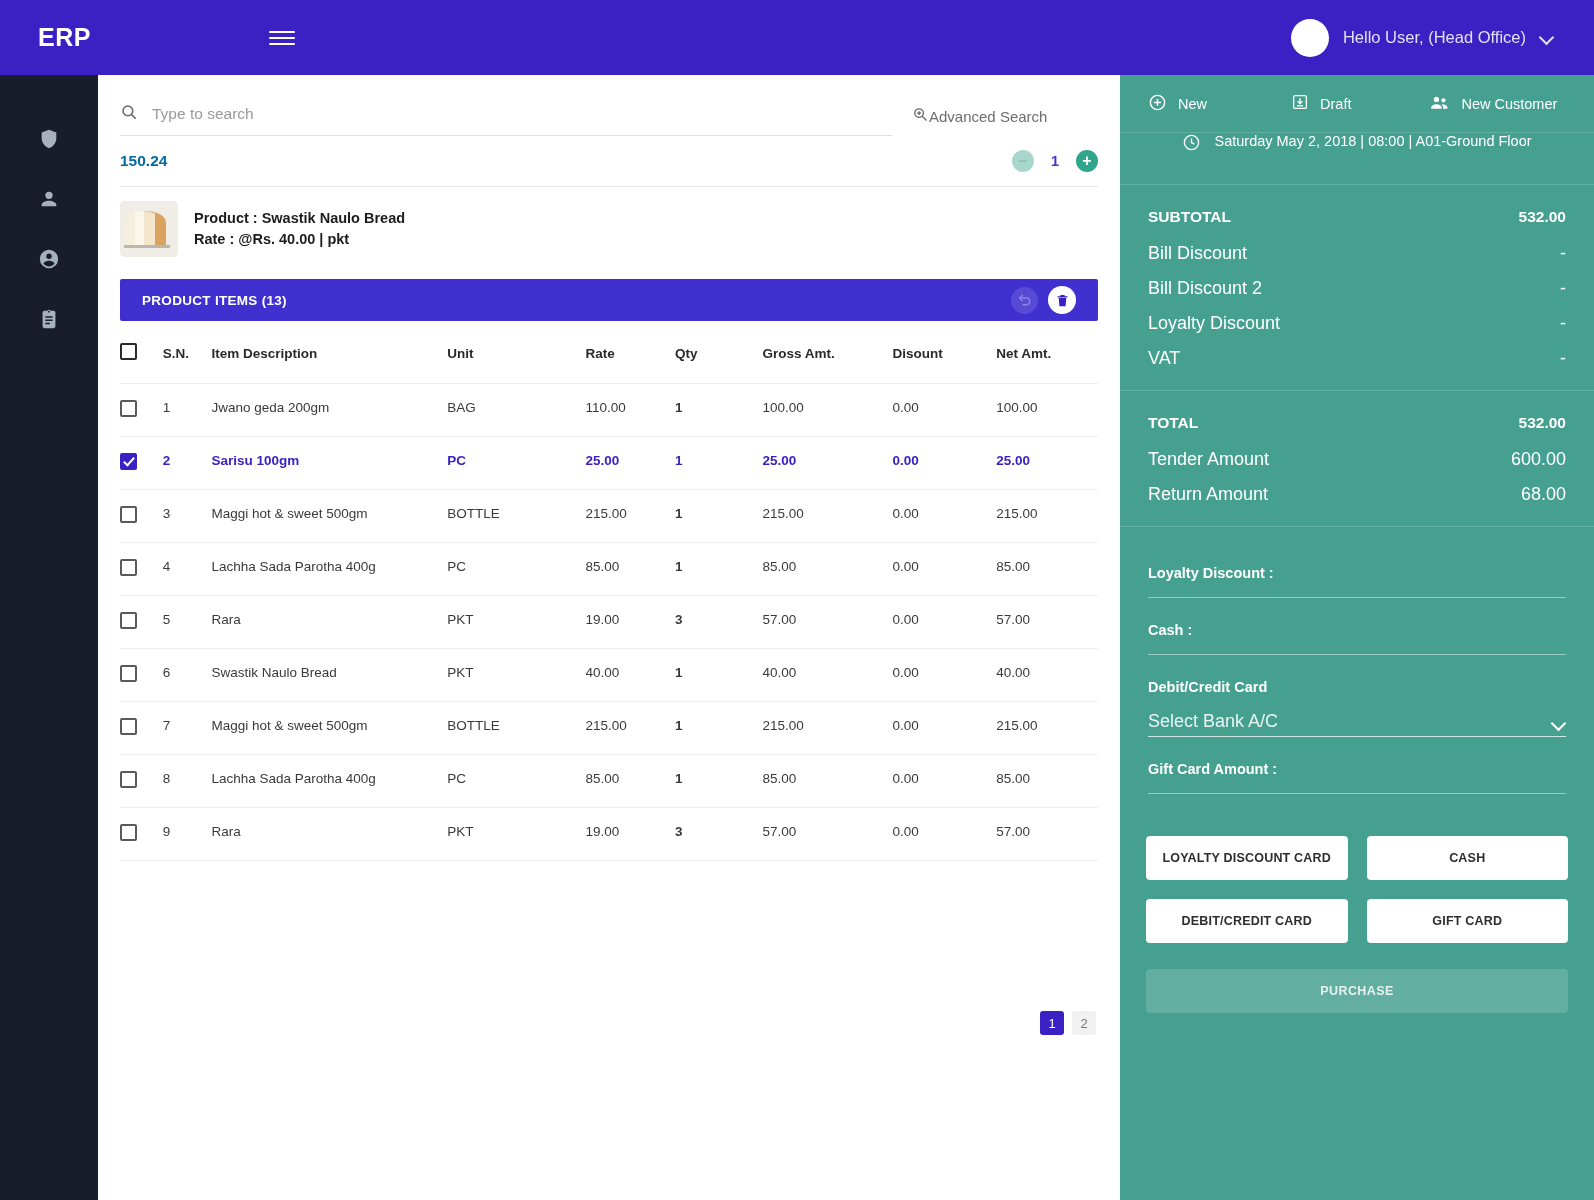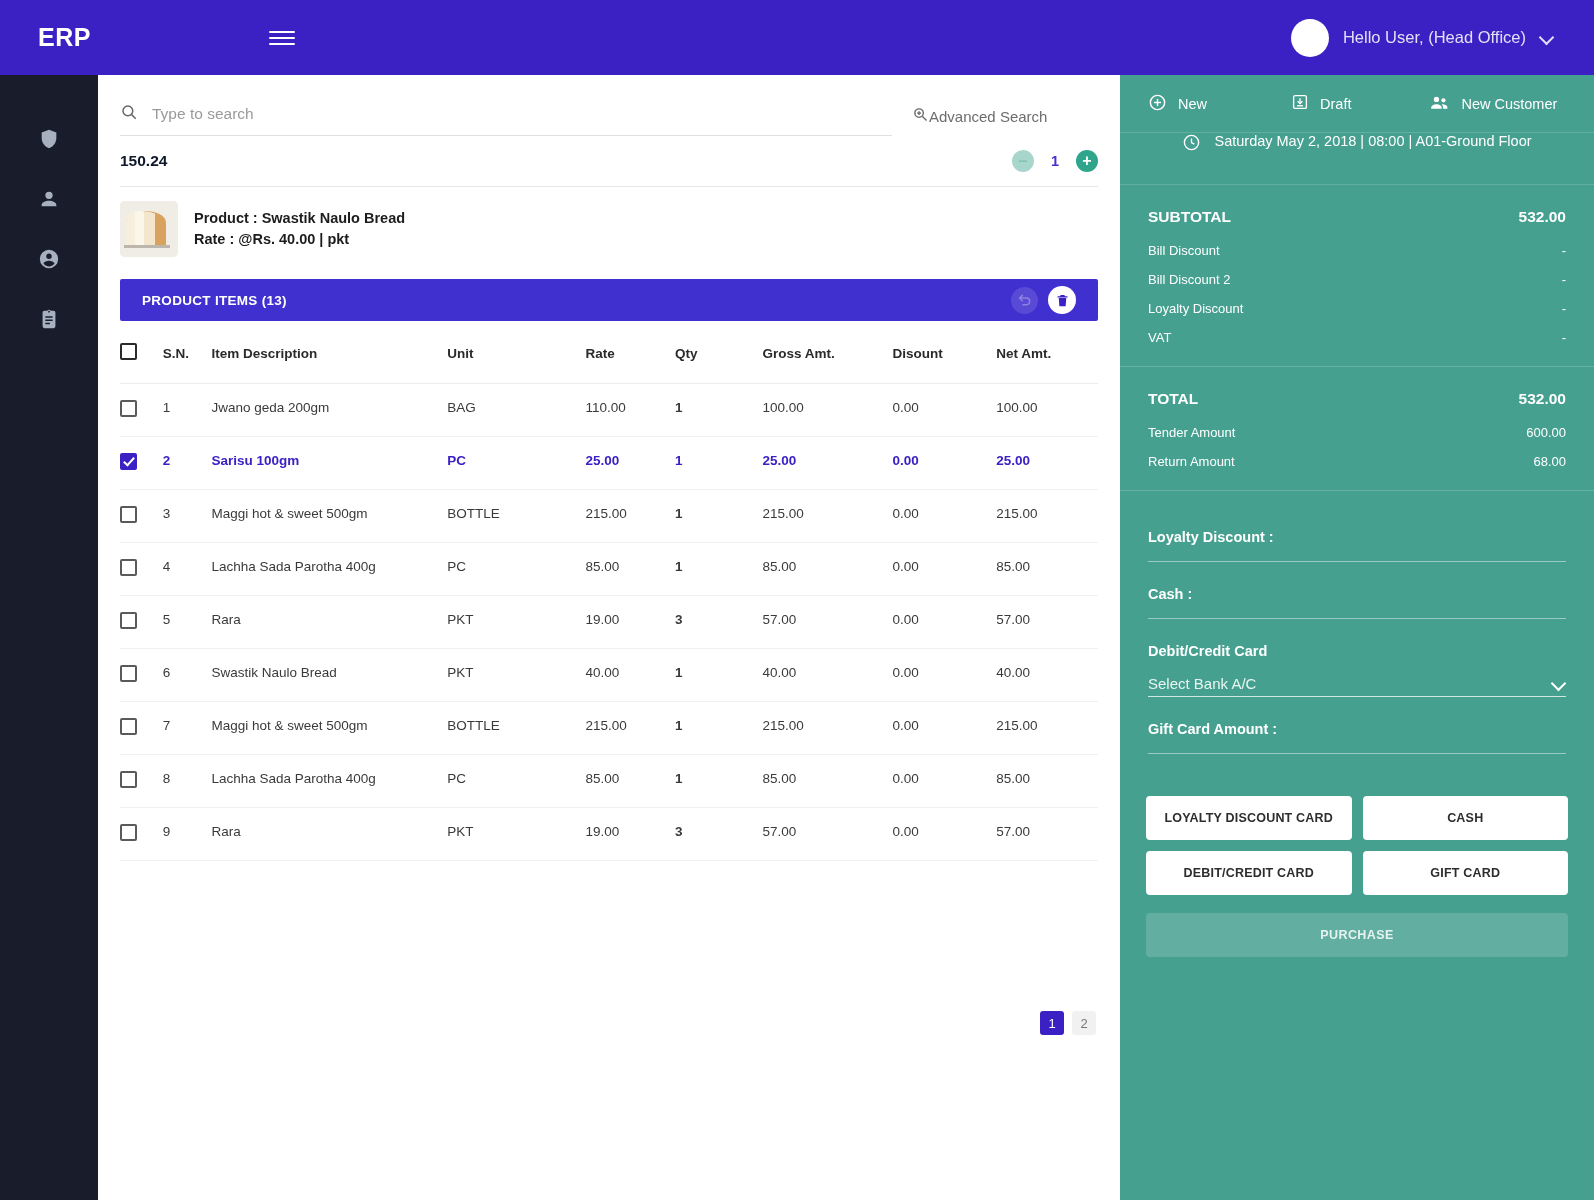--- a/index.html
+++ b/index.html
@@ -80,21 +80,21 @@
     display:flex; align-items:center; 
     font-size: 15px; color: #6d6d6d; cursor: pointer;
     padding-bottom: 10px;
   }
 
   .qtyrow {
     display: flex; align-items: center;
     border-bottom: 1px solid #e7e7e7;
     padding: 14px 0 14px 0;
   }
-  .price-badge { color: #0f172a; font-size: 15.5px; font-weight: bold; }
+  .price-badge { color: #0369a1; font-size: 15.5px; font-weight: bold; }
   .stepper { margin-left: auto; display: flex; align-items: center; gap: 16px; }
   .circ {
     width: 22px; height: 22px; border-radius: 50%;
     display: flex; align-items: center; justify-content: center;
     color: #fff; font-size: 16px; line-height: 1; cursor: pointer;
     font-weight: bold;
   }
   .circ.minus { background: #a9d6cc; color: #86c2b5; }
   .circ.plus  { background: #2fa58b; }
   .qty-val { color: #4432d0; font-size: 14.5px; font-weight: bold; min-width: 10px; text-align:center; }
@@ -192,46 +192,46 @@
 
   .rp-date {
     display:flex; align-items:flex-start; justify-content:center; gap: 13px;
     height: 52px; font-size: 14.5px; color:#fff;
     border-bottom: 1px solid rgba(255,255,255,0.16);
   }
 
   .rp-sect { padding: 16px 28px 14px 28px; }
   .rp-row {
     display:flex; justify-content:space-between; align-items:center;
-    padding: 7px 0; font-size: 13px;
+    padding: 7px 0; font-size: 18px;
   }
   .rp-row.big { font-weight: bold; font-size: 15.5px; padding-bottom: 10px; }
   .rp-div { height: 1px; background: rgba(255,255,255,0.18); }
 
   .rp-fields { padding: 18px 28px 8px 28px; }
   .rp-field { margin-bottom: 24px; }
   .rp-flabel { font-size: 14.5px; font-weight: bold; margin-bottom: 16px; margin-top: 20px; }
   .rp-line { height: 1px; background: rgba(255,255,255,0.45); }
   .rp-select {
     display:flex; justify-content:space-between; align-items:flex-end;
     border-bottom: 1px solid rgba(255,255,255,0.75);
     padding-bottom: 4px; cursor:pointer;
   }
-  .rp-selval { font-size: 15px; color: #eaf5f2; }
+  .rp-selval { font-size: 18px; color: #eaf5f2; }
   .chev-sm { width: 14px; height: 14px; position: relative; }
   .chev-sm::before {
     content: ""; position: absolute; left: 1px; top: 0px;
     width: 9px; height: 9px;
     border-right: 2.2px solid #fff; border-bottom: 2.2px solid #fff;
     transform: rotate(45deg);
   }
 
   .rp-btns {
     padding: 10px 26px 0 26px;
-    display: grid; grid-template-columns: 1fr 1fr; gap: 11px;
+    display: grid; grid-template-columns: 1fr 1fr; gap: 19px;
   }
   .pay-btn {
     background:#fff; color:#2d2d2d; border:none; border-radius:4px;
     height: 44px; font-size: 12.5px; font-weight: bold;
     font-family:"Liberation Sans", sans-serif; cursor:pointer;
     letter-spacing: 0.2px;
   }
   .purchase-btn {
     grid-column: 1 / span 2;
     background: rgba(255,255,255,0.16); color: #e6f2ef;

